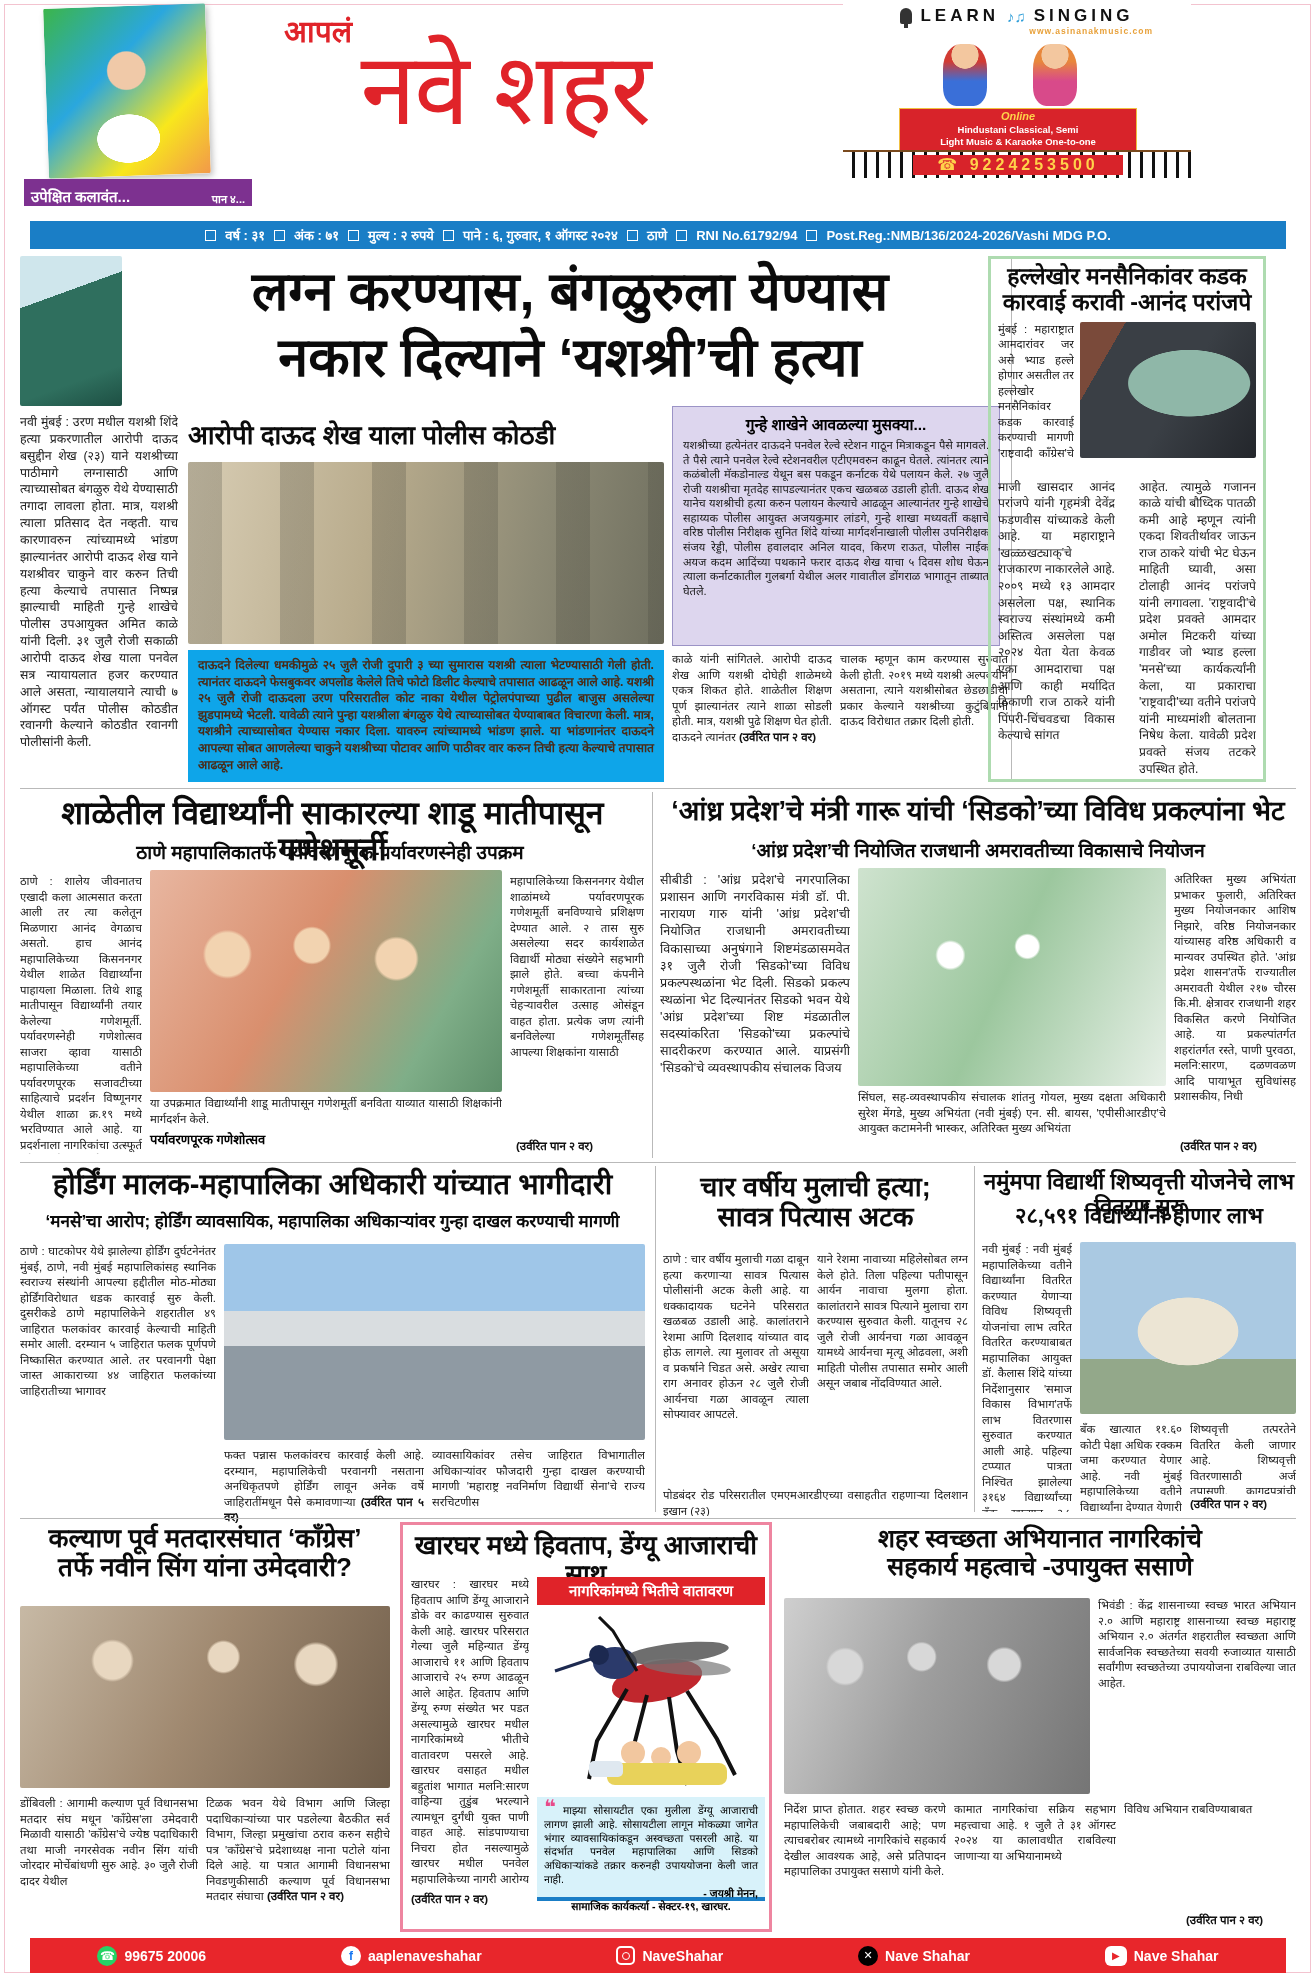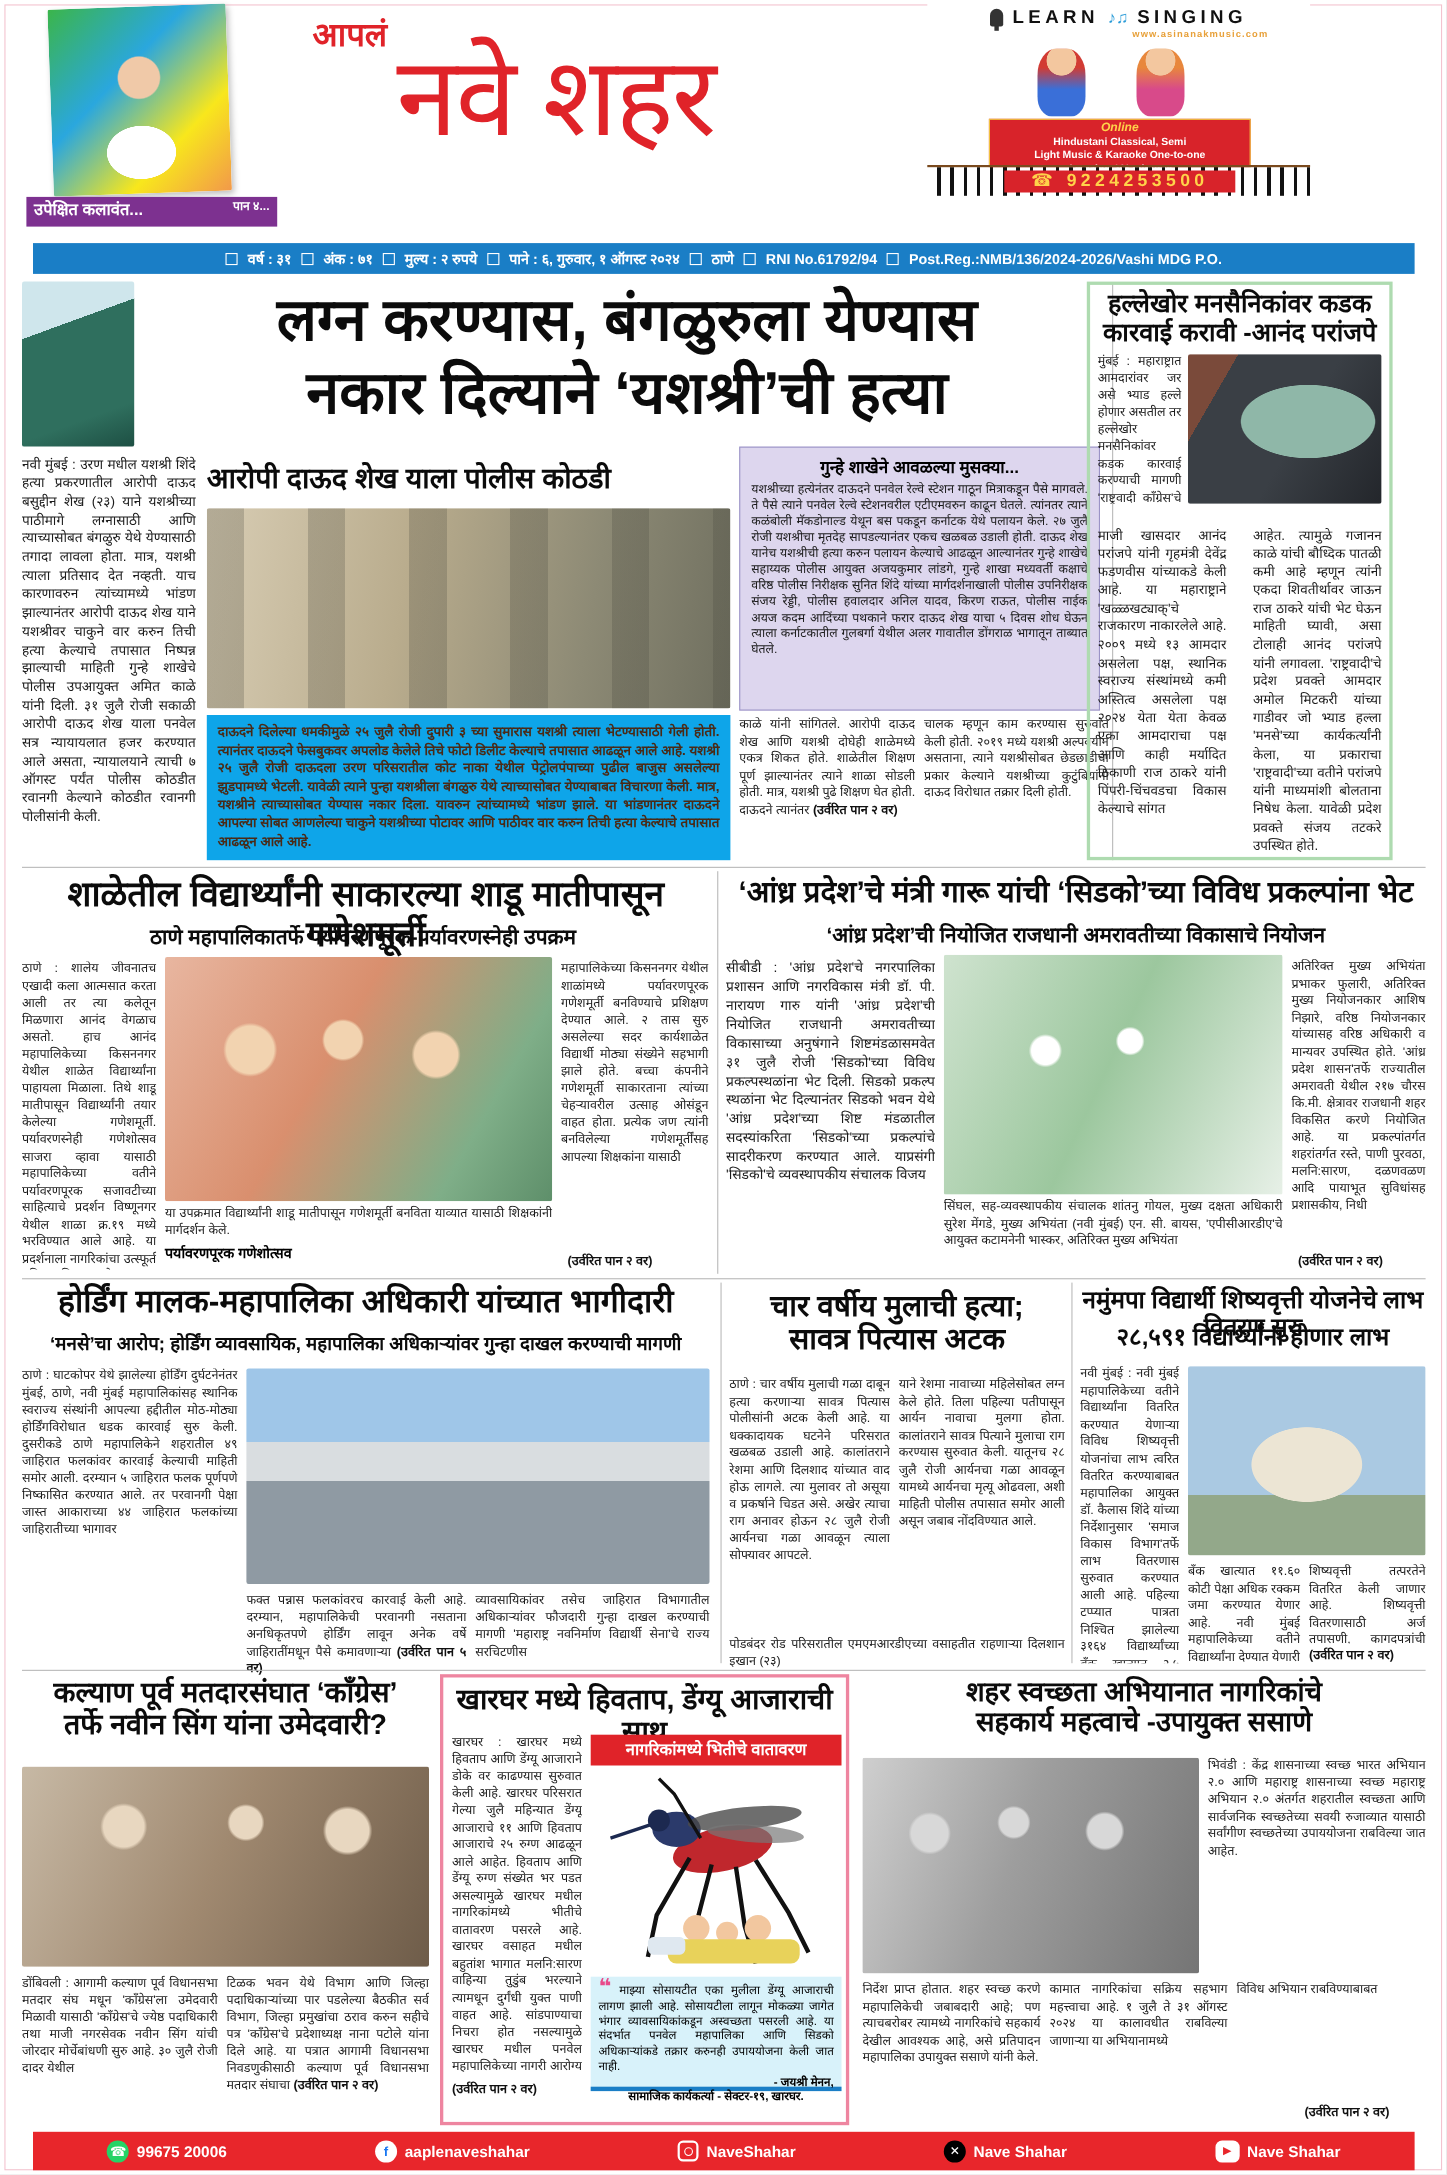--- a/index.html
+++ b/index.html
@@ -12,21 +12,21 @@
   .center{text-align:center;}
   .note{font-weight:bold;font-size:11.5px;color:#111;}
   .vr{position:absolute;width:1px;background:#b9b9b9;}
   .hr{position:absolute;height:1px;background:#b9b9b9;}
   .ph{position:absolute;border-radius:2px;}
   
   .artist{left:46px;top:6px;width:162px;height:170px;transform:rotate(-2deg);
     background:radial-gradient(circle at 50% 38%,#f0c9a8 0 14%,transparent 15%),
     radial-gradient(ellipse 52px 40px at 50% 78%,#ffffff 0 60%,transparent 61%),
     linear-gradient(135deg,#3bb54a,#2aa7de 38%,#f8e71c 72%,#f2994a);box-shadow:2px 3px 6px rgba(0,0,0,.25);}
-  .pstrip{left:24px;top:179px;width:228px;height:27px;background:#7d3190;color:#fff;display:flex;align-items:flex-start;justify-content:space-between;padding:0 7px;box-sizing:border-box;font-weight:bold;}
+  .pstrip{left:24px;top:179px;width:228px;height:27px;background:#7d3190;color:#fff;display:flex;align-items:flex-end;justify-content:space-between;padding:0 7px;box-sizing:border-box;font-weight:bold;}
   .pstrip .lbl{font-size:15px;}
   .pstrip .pg{font-size:11px;}
   .apla{left:284px;top:10px;font-size:30px;font-weight:bold;color:#e02329;}
   .nhead{left:258px;top:22px;width:494px;text-align:center;font-size:100px;font-weight:normal;color:#e02329;line-height:1.35;letter-spacing:-2px;}
   
   .adbox{left:843px;top:2px;width:348px;height:176px;background:#fff;}
   .adtop{display:flex;align-items:center;justify-content:center;gap:8px;font-weight:bold;font-size:17px;letter-spacing:4px;color:#111;margin-top:4px;}
   .adurl{text-align:right;padding-right:38px;font-size:8.5px;color:#e8a13a;font-weight:bold;letter-spacing:1px;}
   .mic{width:12px;height:16px;background:#333;border-radius:6px 6px 2px 2px;position:relative;display:inline-block;}
   .mic:after{content:"";position:absolute;left:4px;bottom:-4px;width:4px;height:5px;background:#333;}

